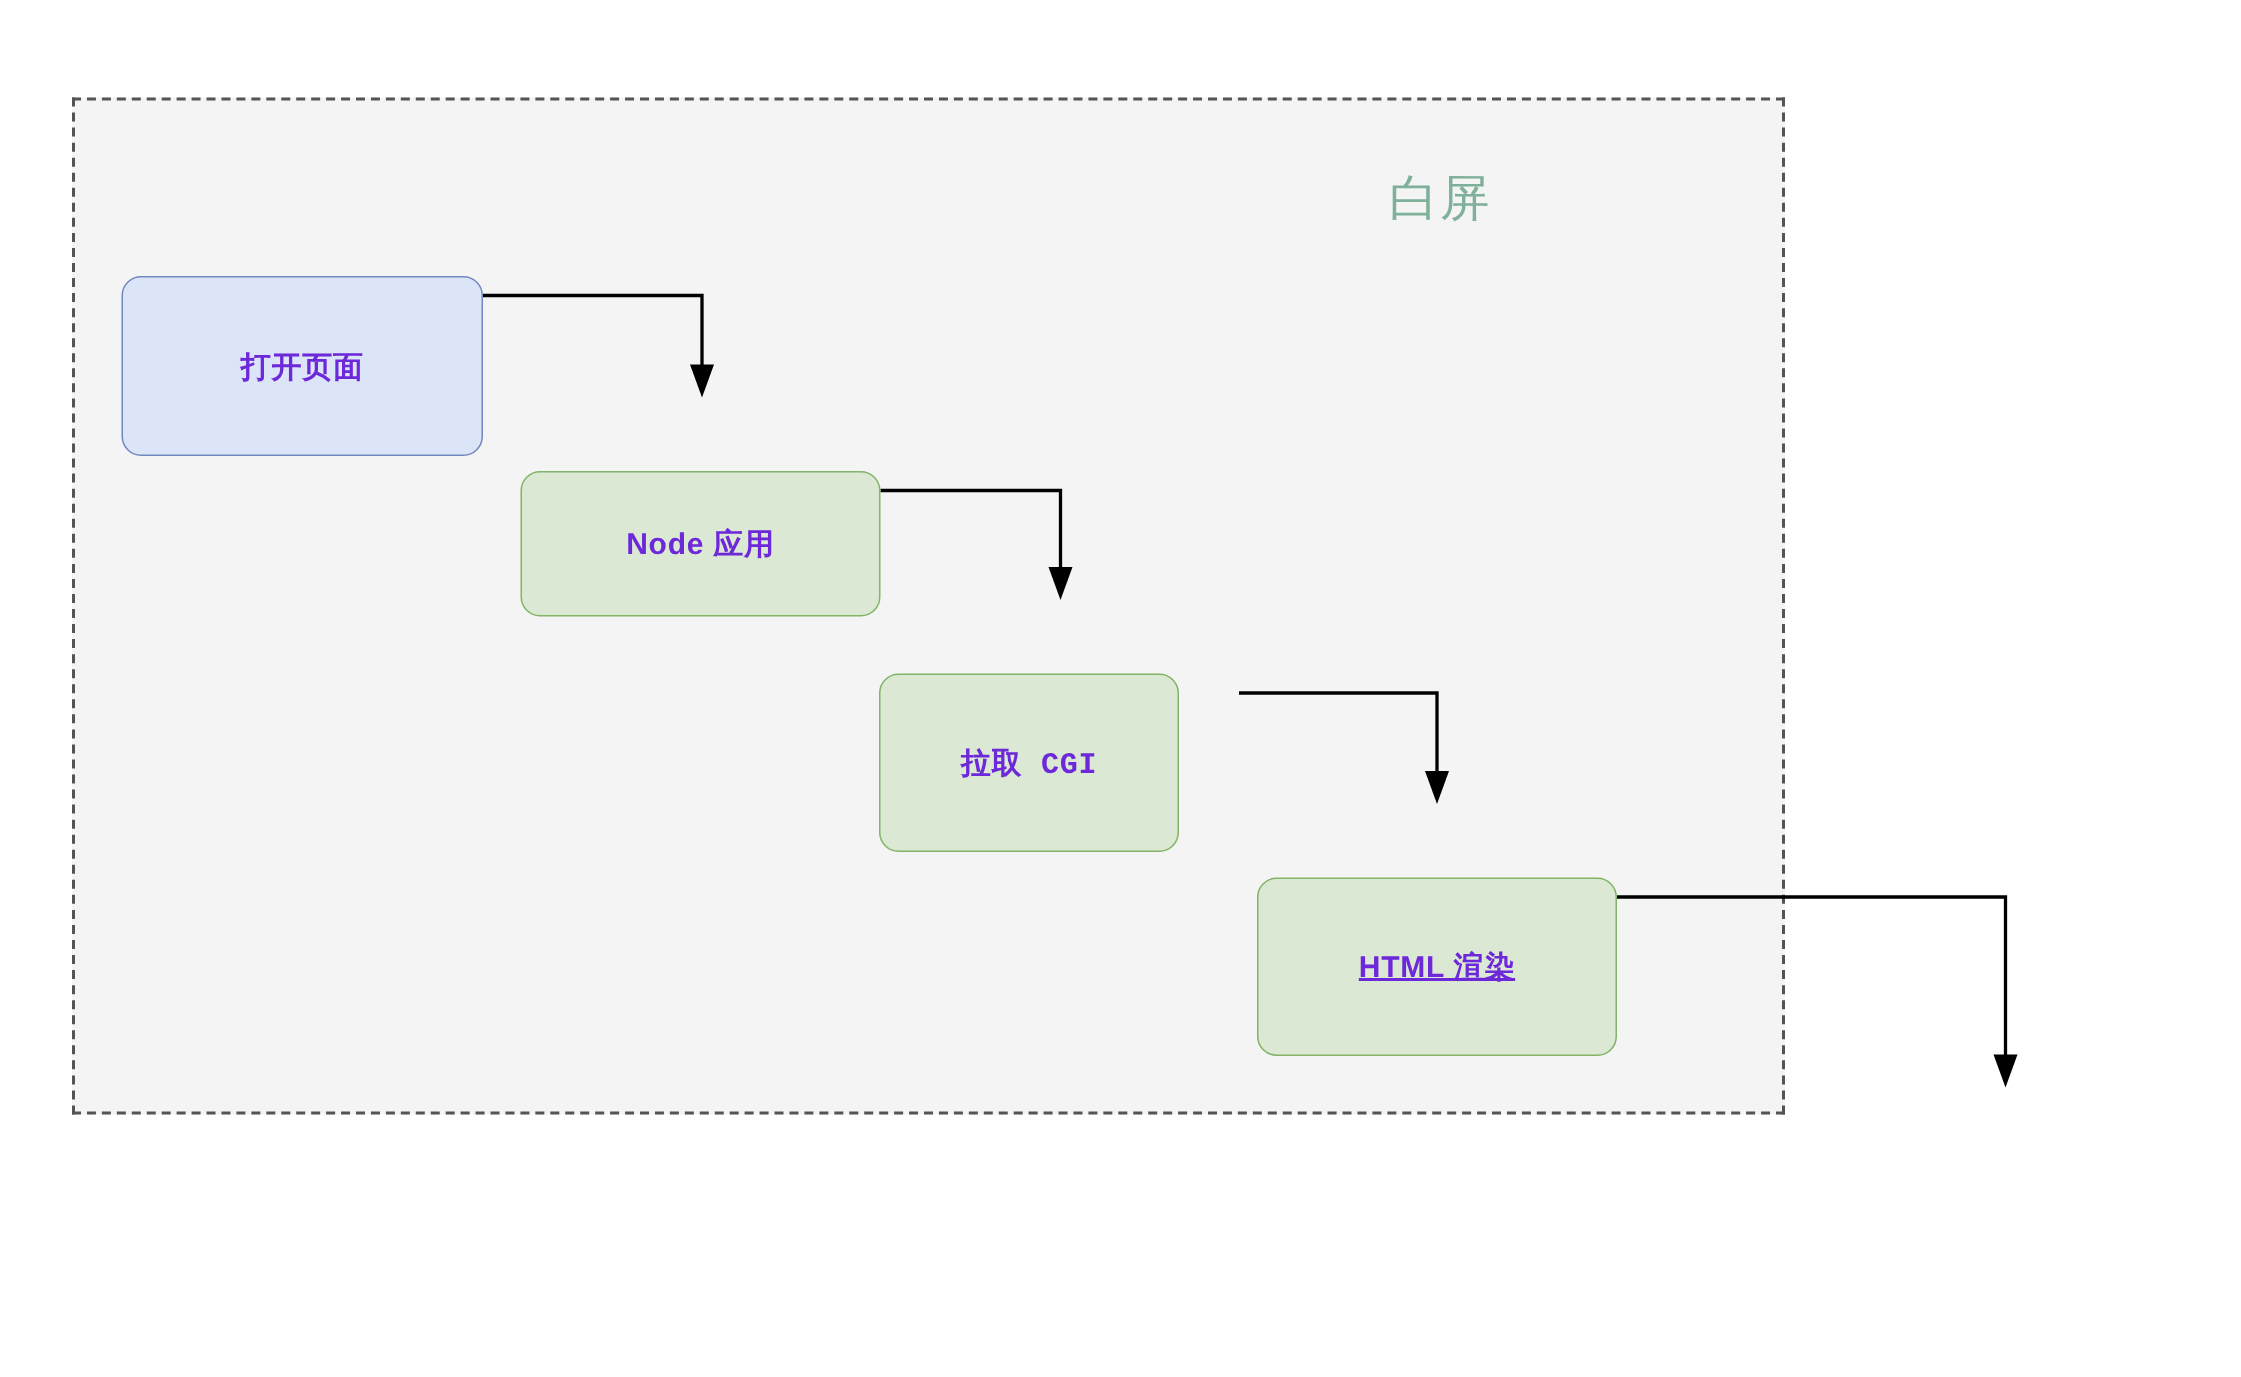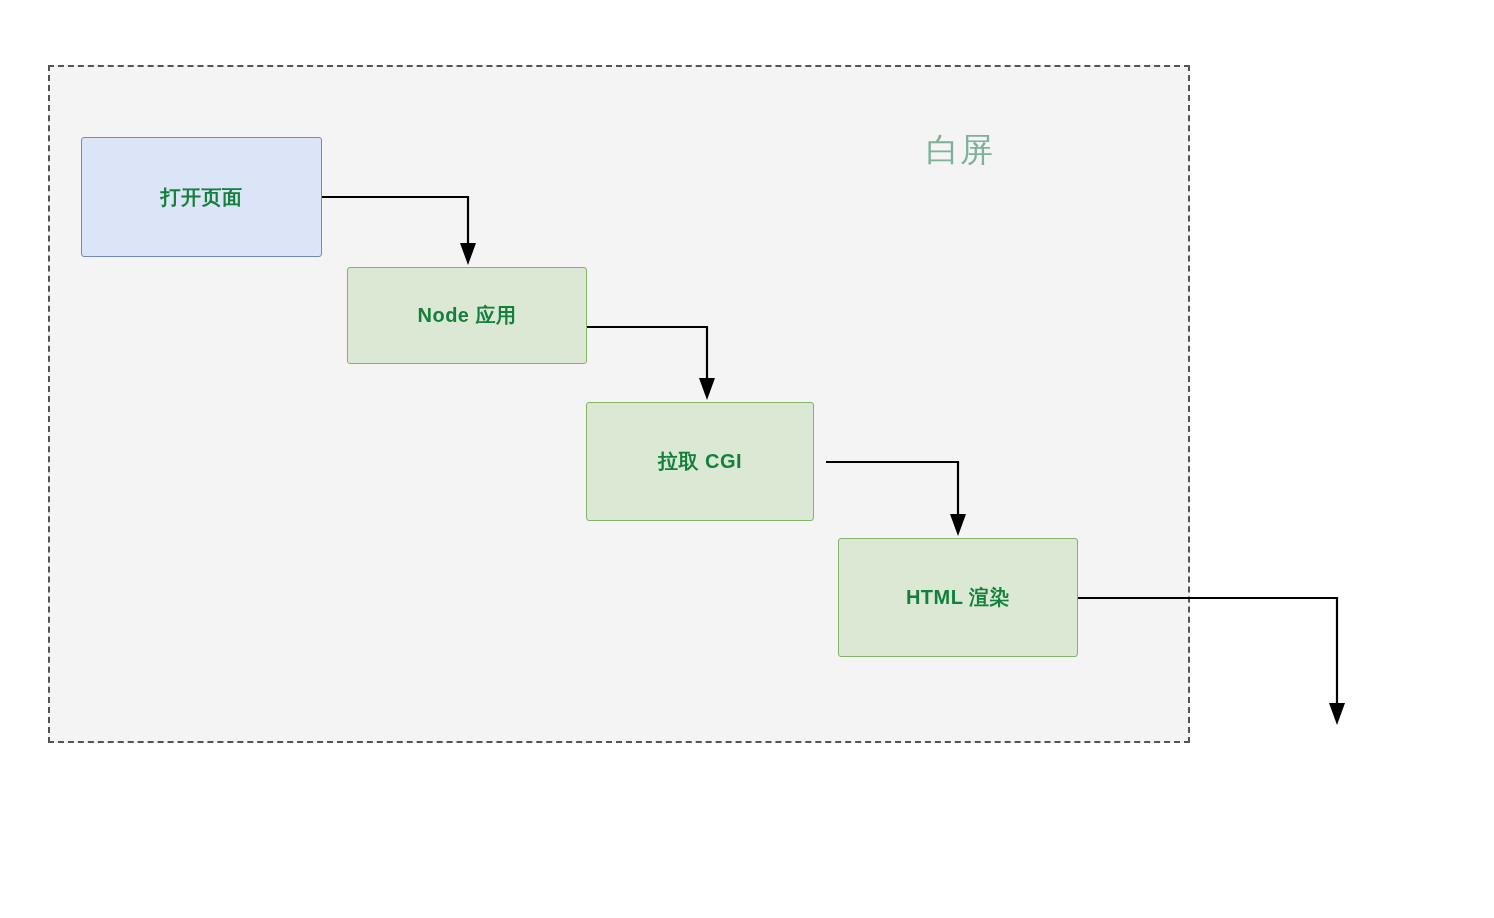--- a/index.html
+++ b/index.html
@@ -27,58 +27,59 @@
     top: 65px;
     width: 1142px;
     height: 678px;
     background: #f4f4f4;
     border: 2px dashed #545454;
     box-sizing: border-box;
   }
   .group-label {
     position: absolute;
     left: 905px;
-    top: 128px;
+    top: 110px;
     width: 110px;
     text-align: center;
     font-size: 33px;
     font-weight: 400;
     color: #7fb09a;
     letter-spacing: 1px;
     white-space: nowrap;
   }
   .node {
     position: absolute;
     box-sizing: border-box;
-    border-radius: 3px;
+    border-radius: 13px;
     display: flex;
     align-items: center;
     justify-content: center;
     font-size: 20px;
     font-weight: bold;
-    color: #15803d;
+    color: #6d28d9;
     letter-spacing: 0.5px;
     white-space: nowrap;
+    margin-top: 47px;
   }
   .node-blue {
     background: #dce4f7;
     border: 1.6px solid #7189bf;
   }
   .node-green {
     background: #dbe8d4;
     border: 1.6px solid #82b366;
   }
   .node-pink {
     background: #f4d0d0;
     border: 1.6px solid #b85450;
   }
   #n-open   { left: 81px;   top: 137px; width: 241px; height: 120px; }
   #n-node   { left: 347px;  top: 267px; width: 240px; height: 97px; }
-  #n-cgi    { left: 586px;  top: 402px; width: 228px; height: 119px; }
-  #n-html   { left: 838px;  top: 538px; width: 240px; height: 119px; }
+  #n-cgi    { left: 586px;  top: 402px; width: 200px; height: 119px; font-family: Liberation Mono, monospace; }
+  #n-html   { left: 838px;  top: 538px; width: 240px; height: 119px; text-decoration: underline; }
   #n-render { left: 1217px; top: 727px; width: 240px; height: 118px; }
 
   #edges {
     position: absolute;
     left: 0;
     top: 0;
     width: 1494px;
     height: 918px;
     pointer-events: none;
   }

